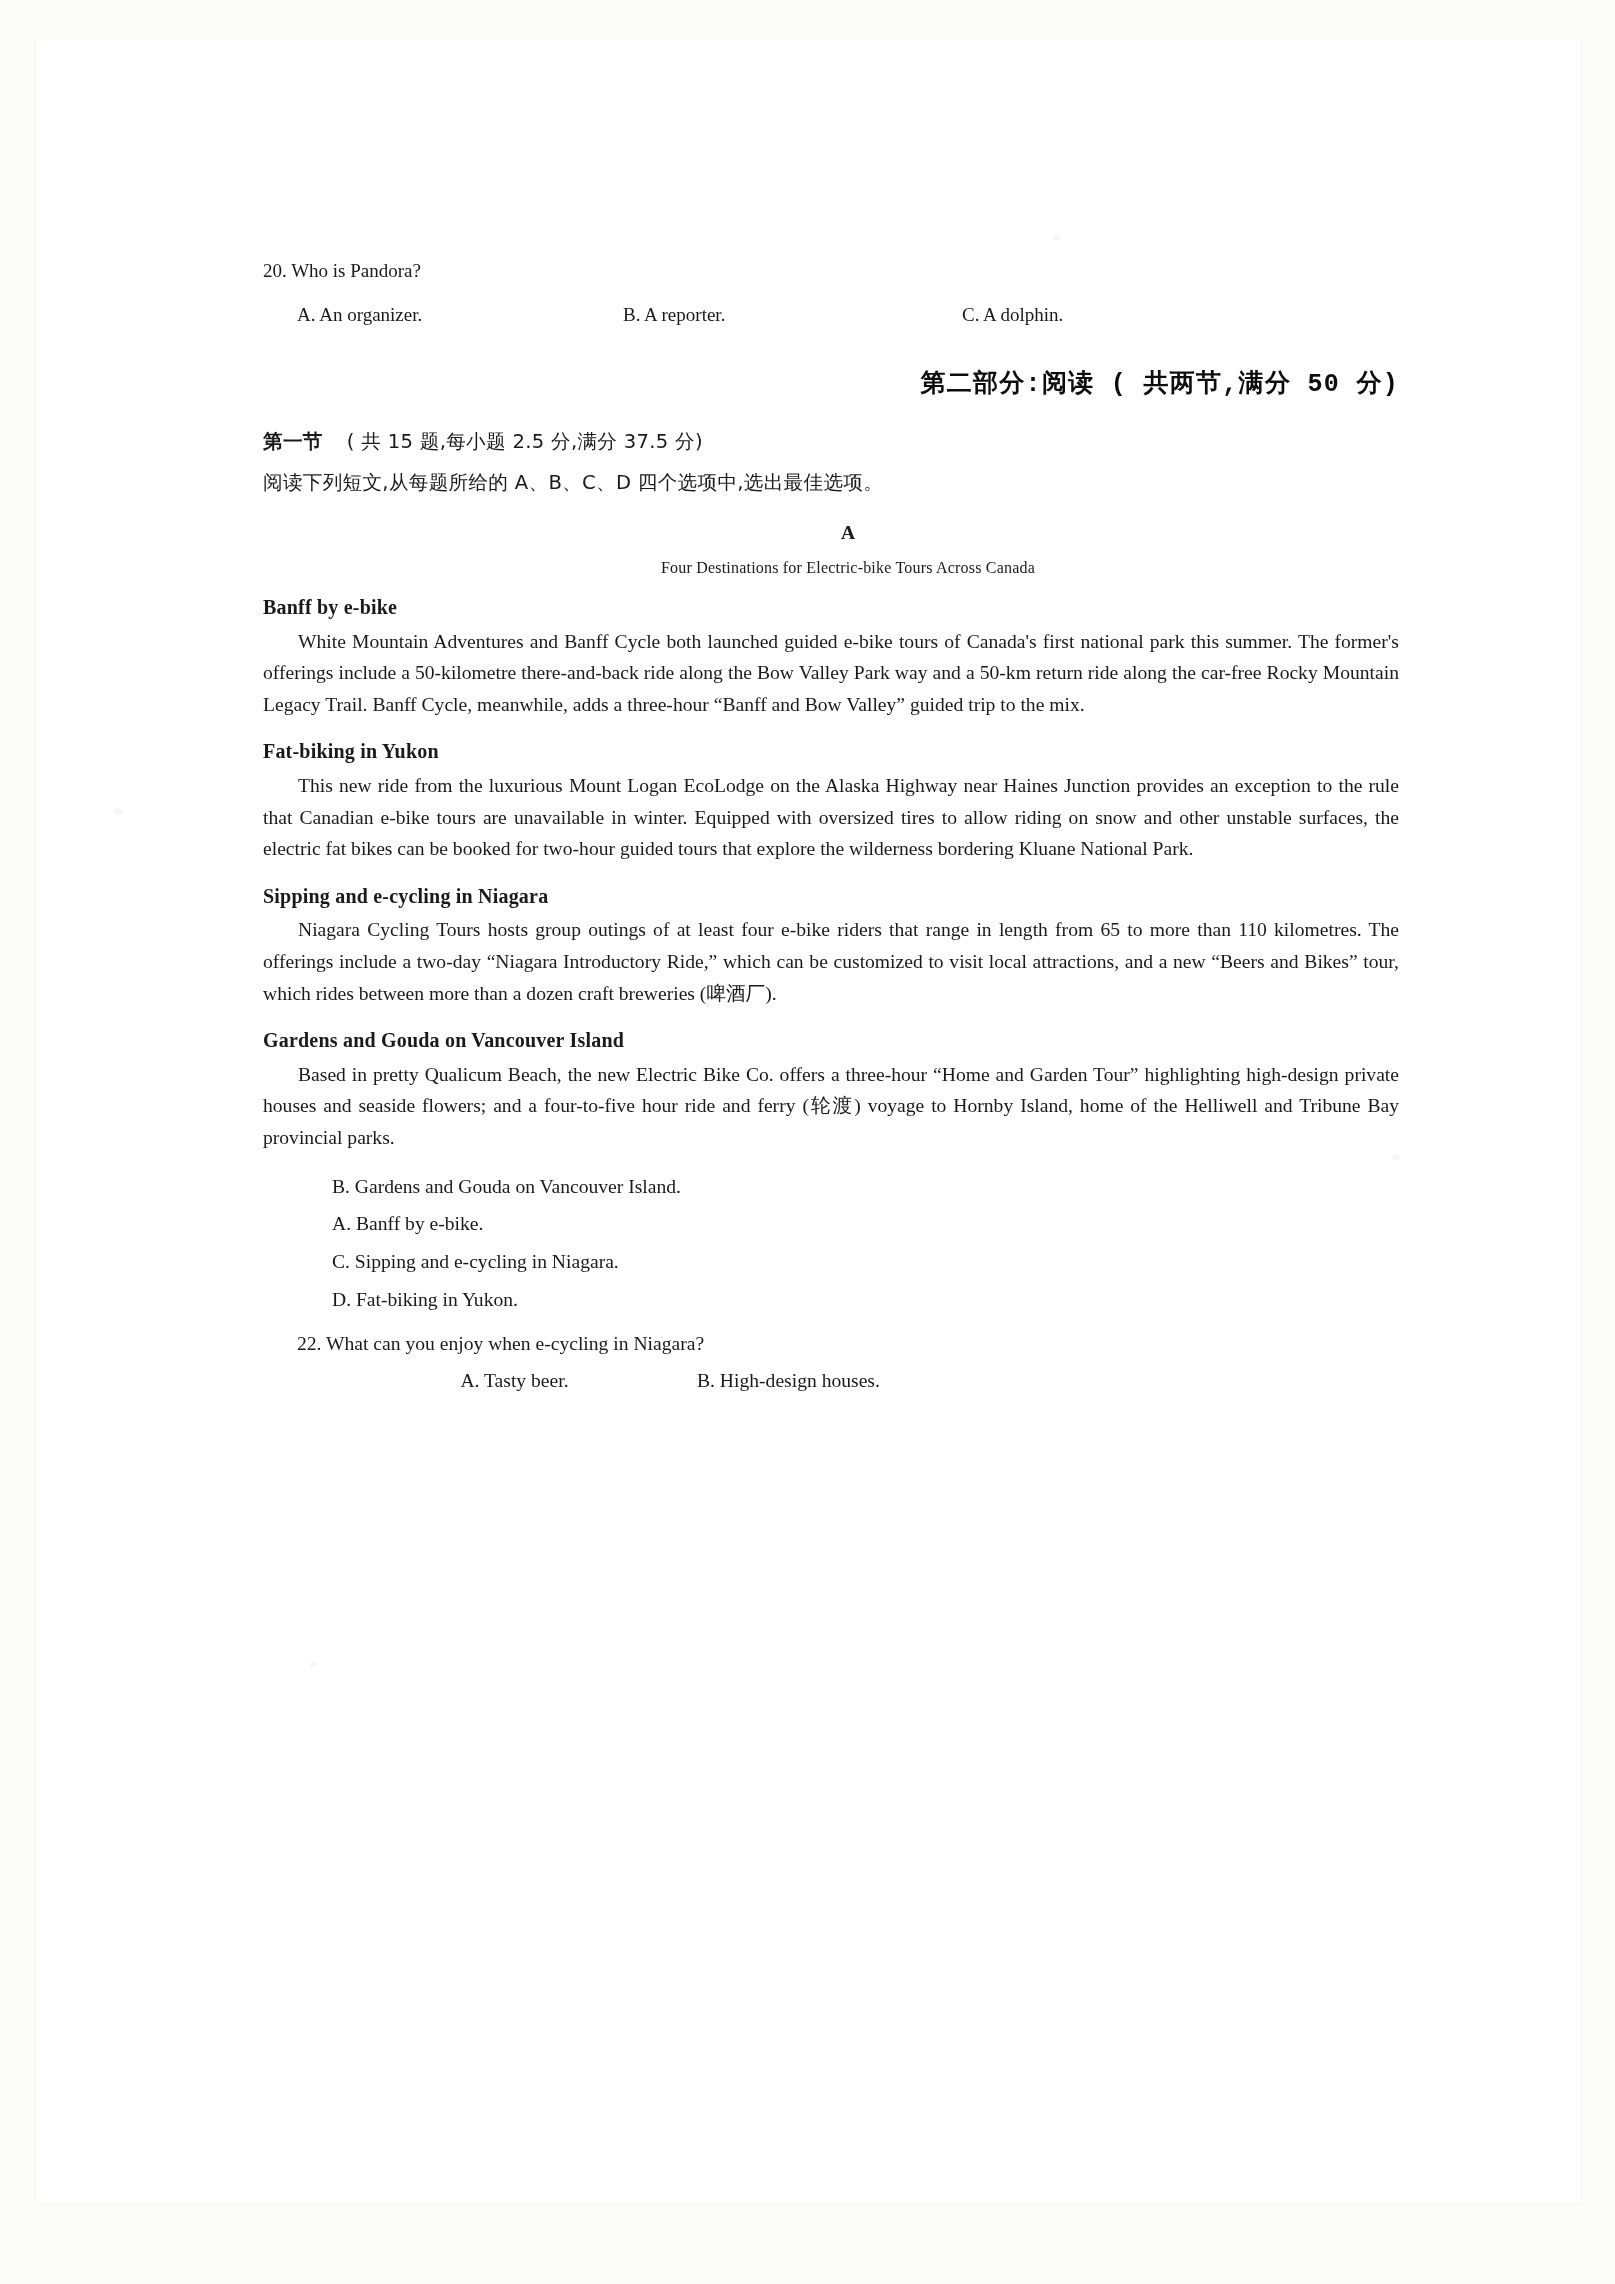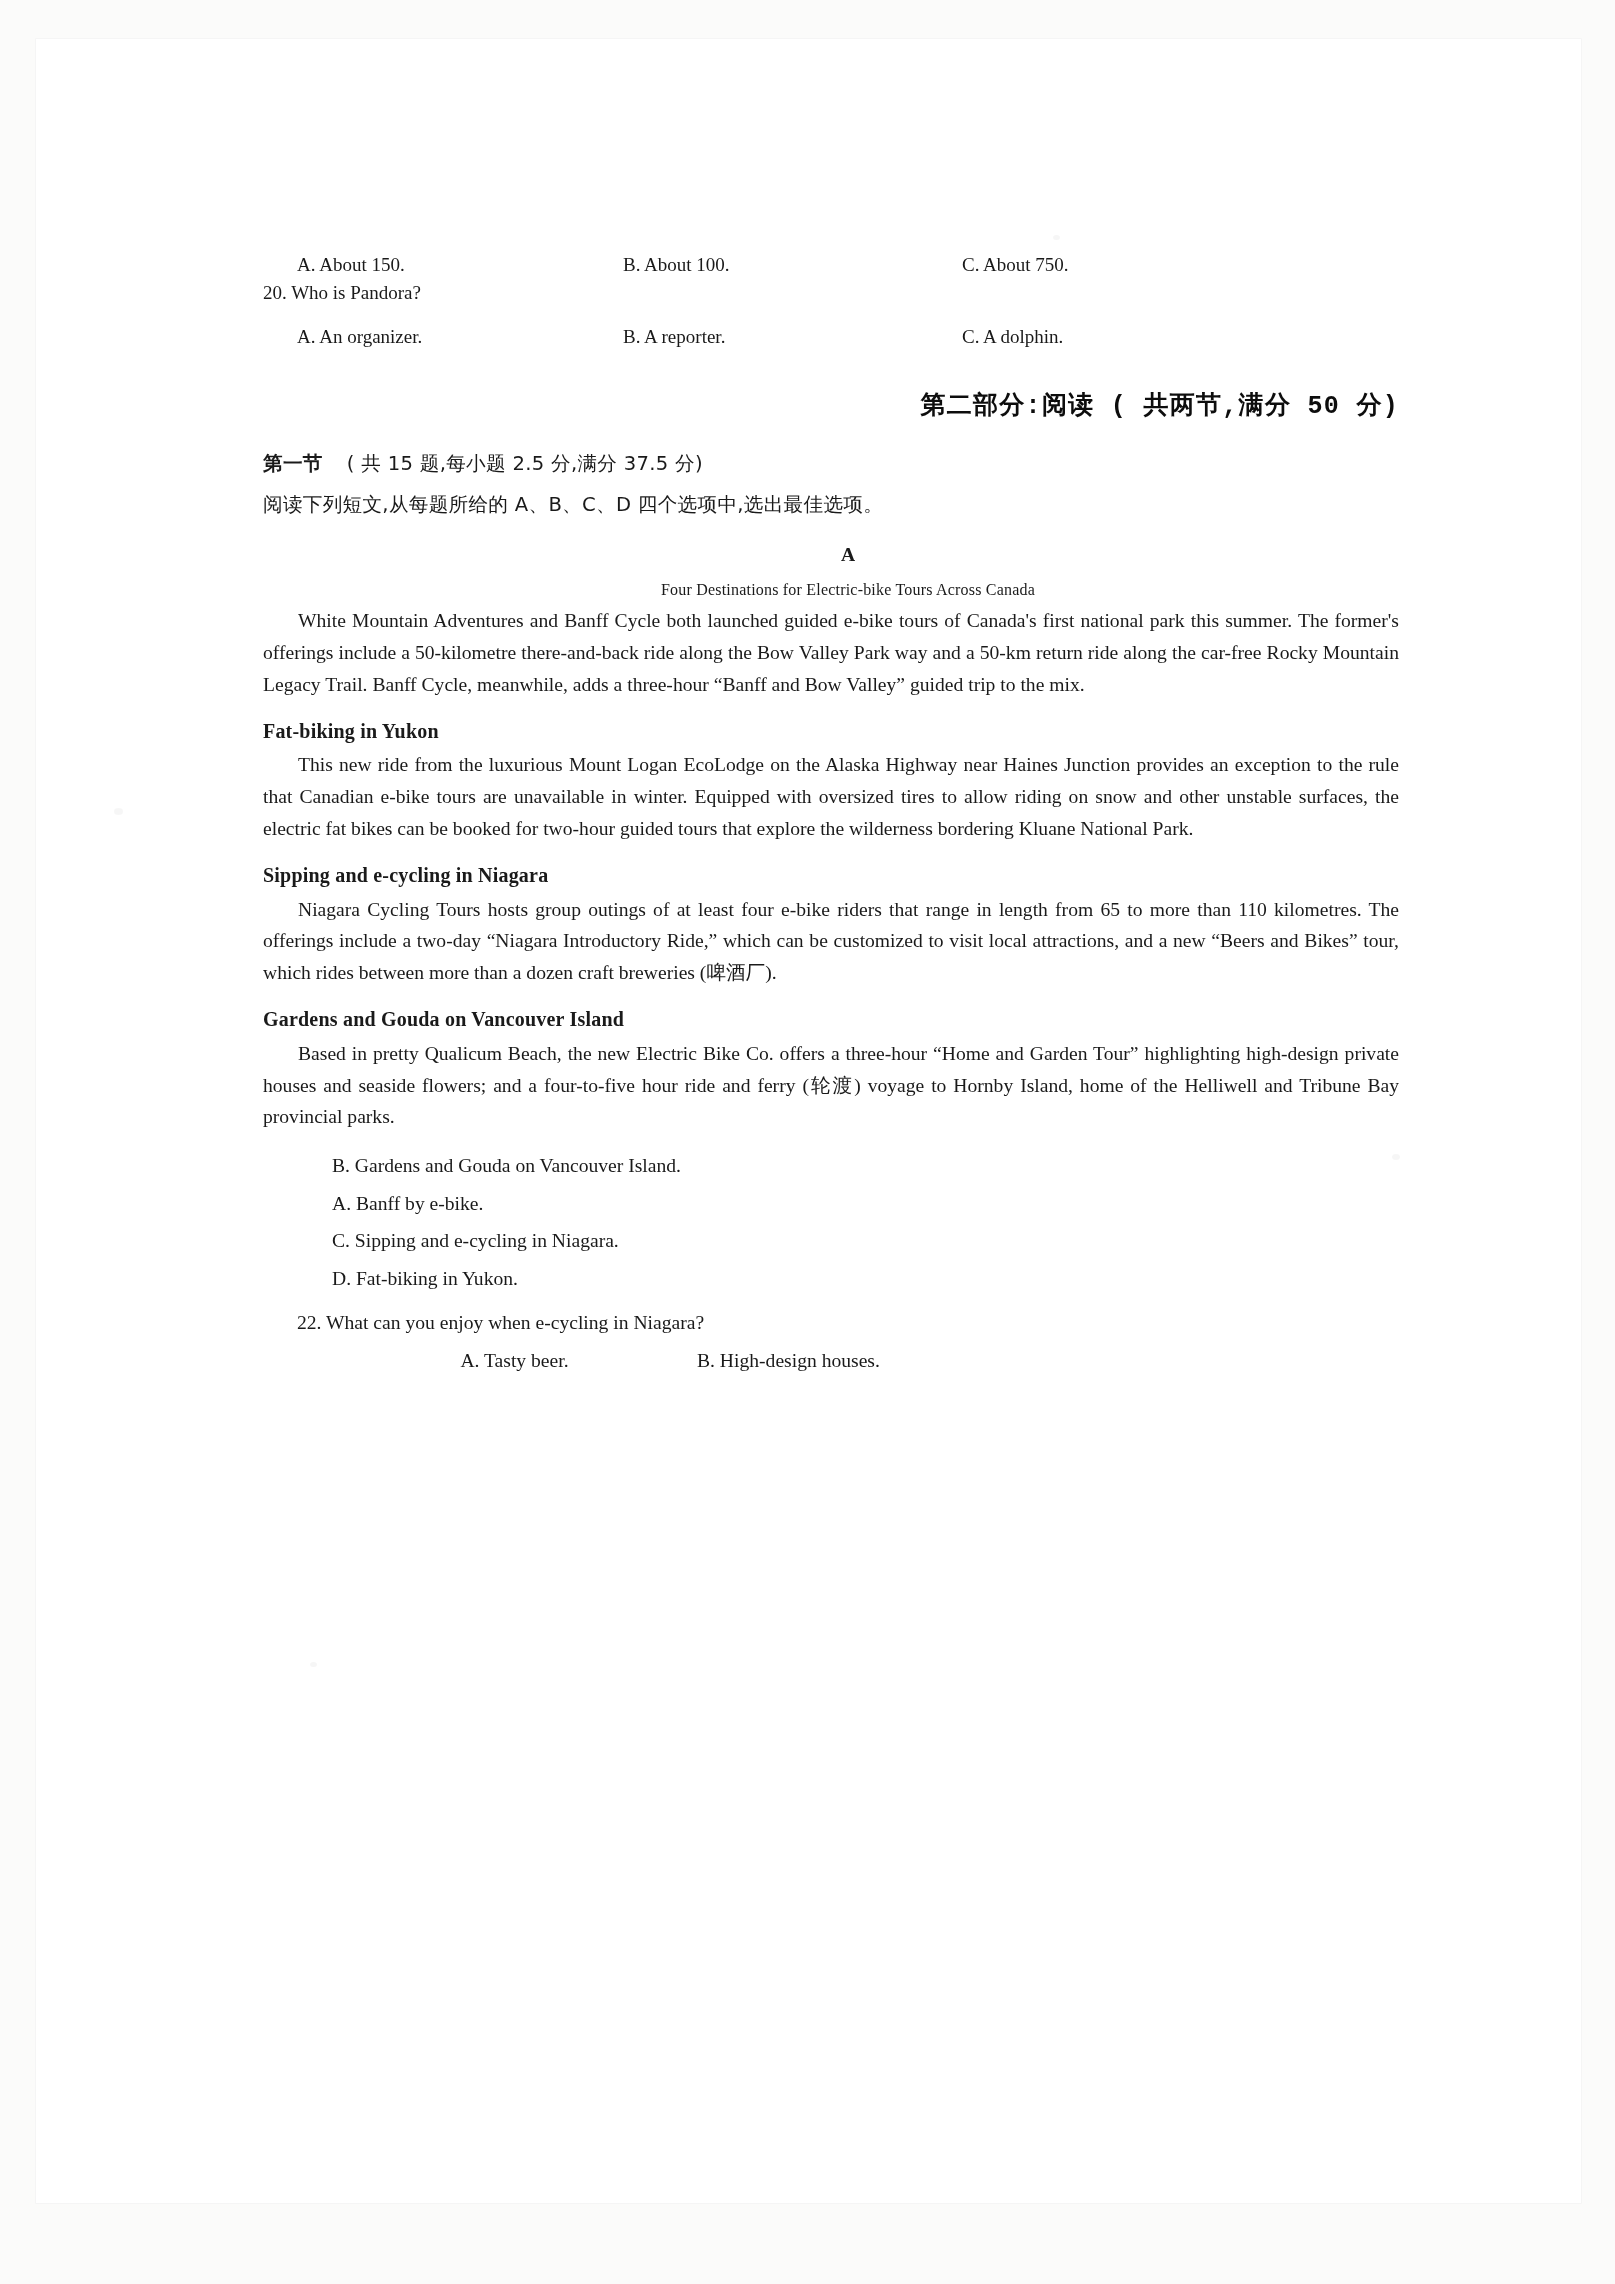--- a/index.html
+++ b/index.html
@@ -144,44 +144,40 @@
 <div class="page">
   <div class="scan">
 
     <div class="noise" style="left:78px; top:769px; width:9px; height:6.5px;"></div>
     <div class="noise" style="left:1017px; top:196px; width:6.5px; height:5.2px;"></div>
     <div class="noise" style="left:1356px; top:1115px; width:7.8px; height:5.9px;"></div>
     <div class="noise" style="left:274px; top:1623px; width:6.5px; height:5.2px;"></div>
 
     <div class="content">
 
-      <div class="opts">
-        <div class="opt-a">A. About 150.</div>
-        <div class="opt-b">B. About 100.</div>
-        <div class="opt-c">C. About 750.</div>
-      </div>
 
       <div class="q-line indent-q">20. Who is Pandora?</div>
       <div class="opts" style="margin-top:22px;">
         <div class="opt-a">A. An organizer.</div>
         <div class="opt-b">B. A reporter.</div>
         <div class="opt-c">C. A dolphin.</div>
       </div>
 
       <div class="part-title">第二部分:阅读 ( 共两节,满分 50 分)</div>
 
       <div class="section-line">
         <span>第一节</span>
         <span class="normal" style="margin-left:17px;">( 共 15 题,每小题 2.5 分,满分 37.5 分)</span>
       </div>
       <div class="instr">阅读下列短文,从每题所给的 A、B、C、D 四个选项中,选出最佳选项。</div>
 
       <div class="letter-a">A</div>
       <div class="passage-title">Four Destinations for Electric-bike Tours Across Canada</div>
 
+      <div class="sub-head">Banff by e-bike</div>
       <div class="para">White Mountain Adventures and Banff Cycle both launched guided e-bike tours of Canada's first national park this summer. The former's offerings include a 50-kilometre there-and-back ride along the Bow Valley Park way and a 50-km return ride along the car-free Rocky Mountain Legacy Trail. Banff Cycle, meanwhile, adds a three-hour “Banff and Bow Valley” guided trip to the mix.</div>
 
       <div class="sub-head">Fat-biking in Yukon</div>
       <div class="para">This new ride from the luxurious Mount Logan EcoLodge on the Alaska Highway near Haines Junction provides an exception to the rule that Canadian e-bike tours are unavailable in winter. Equipped with oversized tires to allow riding on snow and other unstable surfaces, the electric fat bikes can be booked for two-hour guided tours that explore the wilderness bordering Kluane National Park.</div>
 
       <div class="sub-head">Sipping and e-cycling in Niagara</div>
       <div class="para">Niagara Cycling Tours hosts group outings of at least four e-bike riders that range in length from 65 to more than 110 kilometres. The offerings include a two-day “Niagara Introductory Ride,” which can be customized to visit local attractions, and a new “Beers and Bikes” tour, which rides between more than a dozen craft breweries (啤酒厂).</div>
 
       <div class="sub-head">Gardens and Gouda on Vancouver Island</div>
       <div class="para">Based in pretty Qualicum Beach, the new Electric Bike Co. offers a three-hour “Home and Garden Tour” highlighting high-design private houses and seaside flowers; and a four-to-five hour ride and ferry (轮渡) voyage to Hornby Island, home of the Helliwell and Tribune Bay provincial parks.</div>

